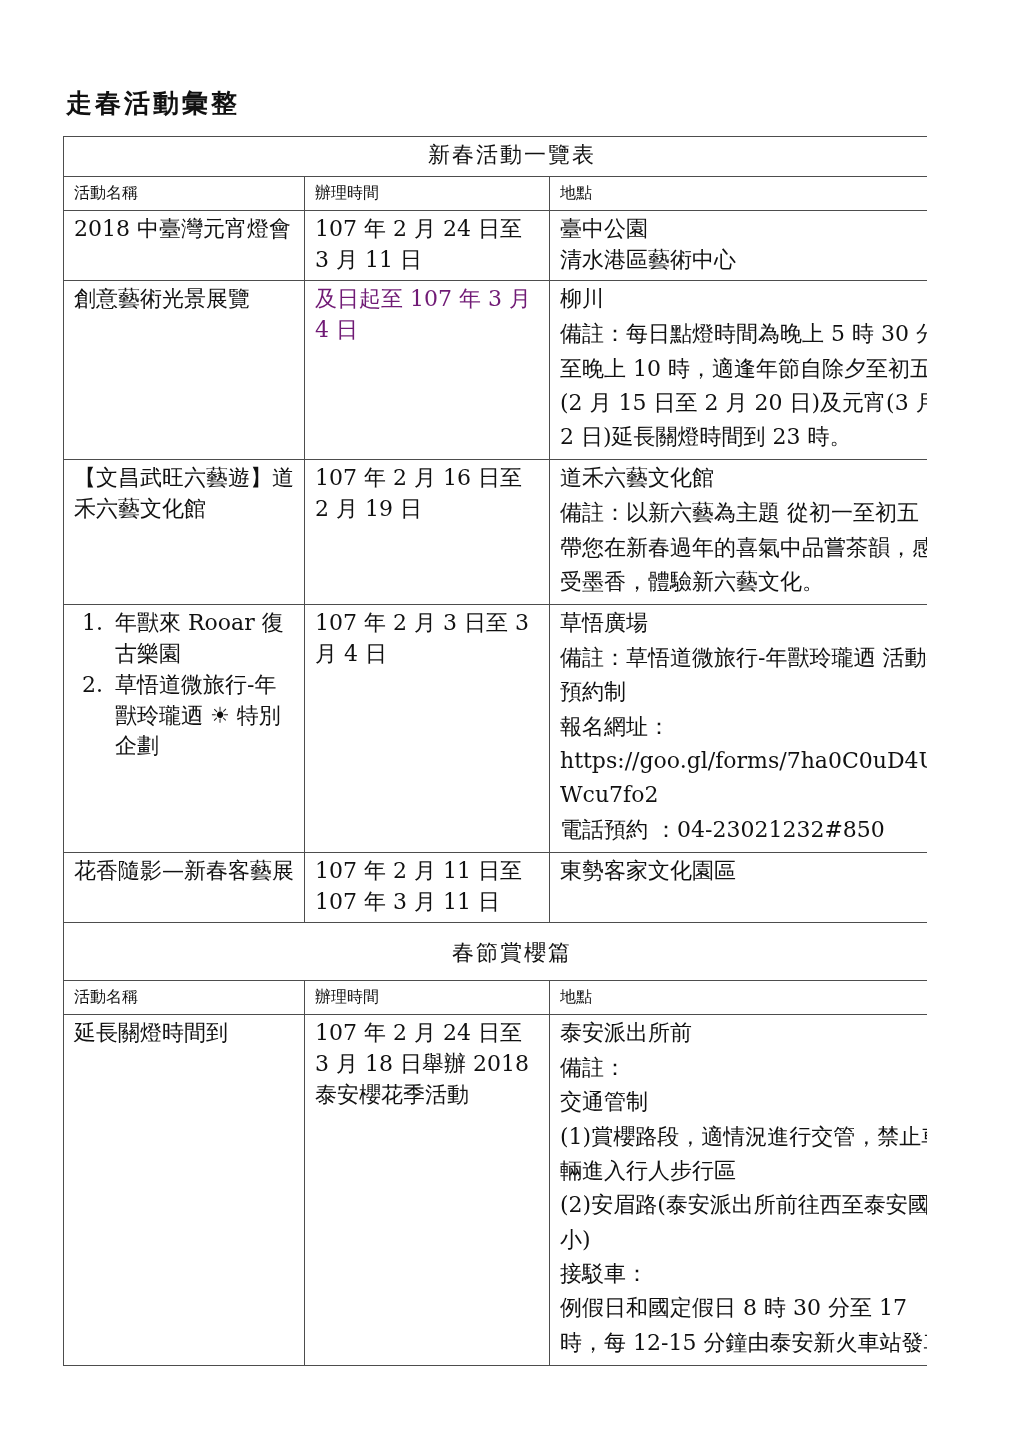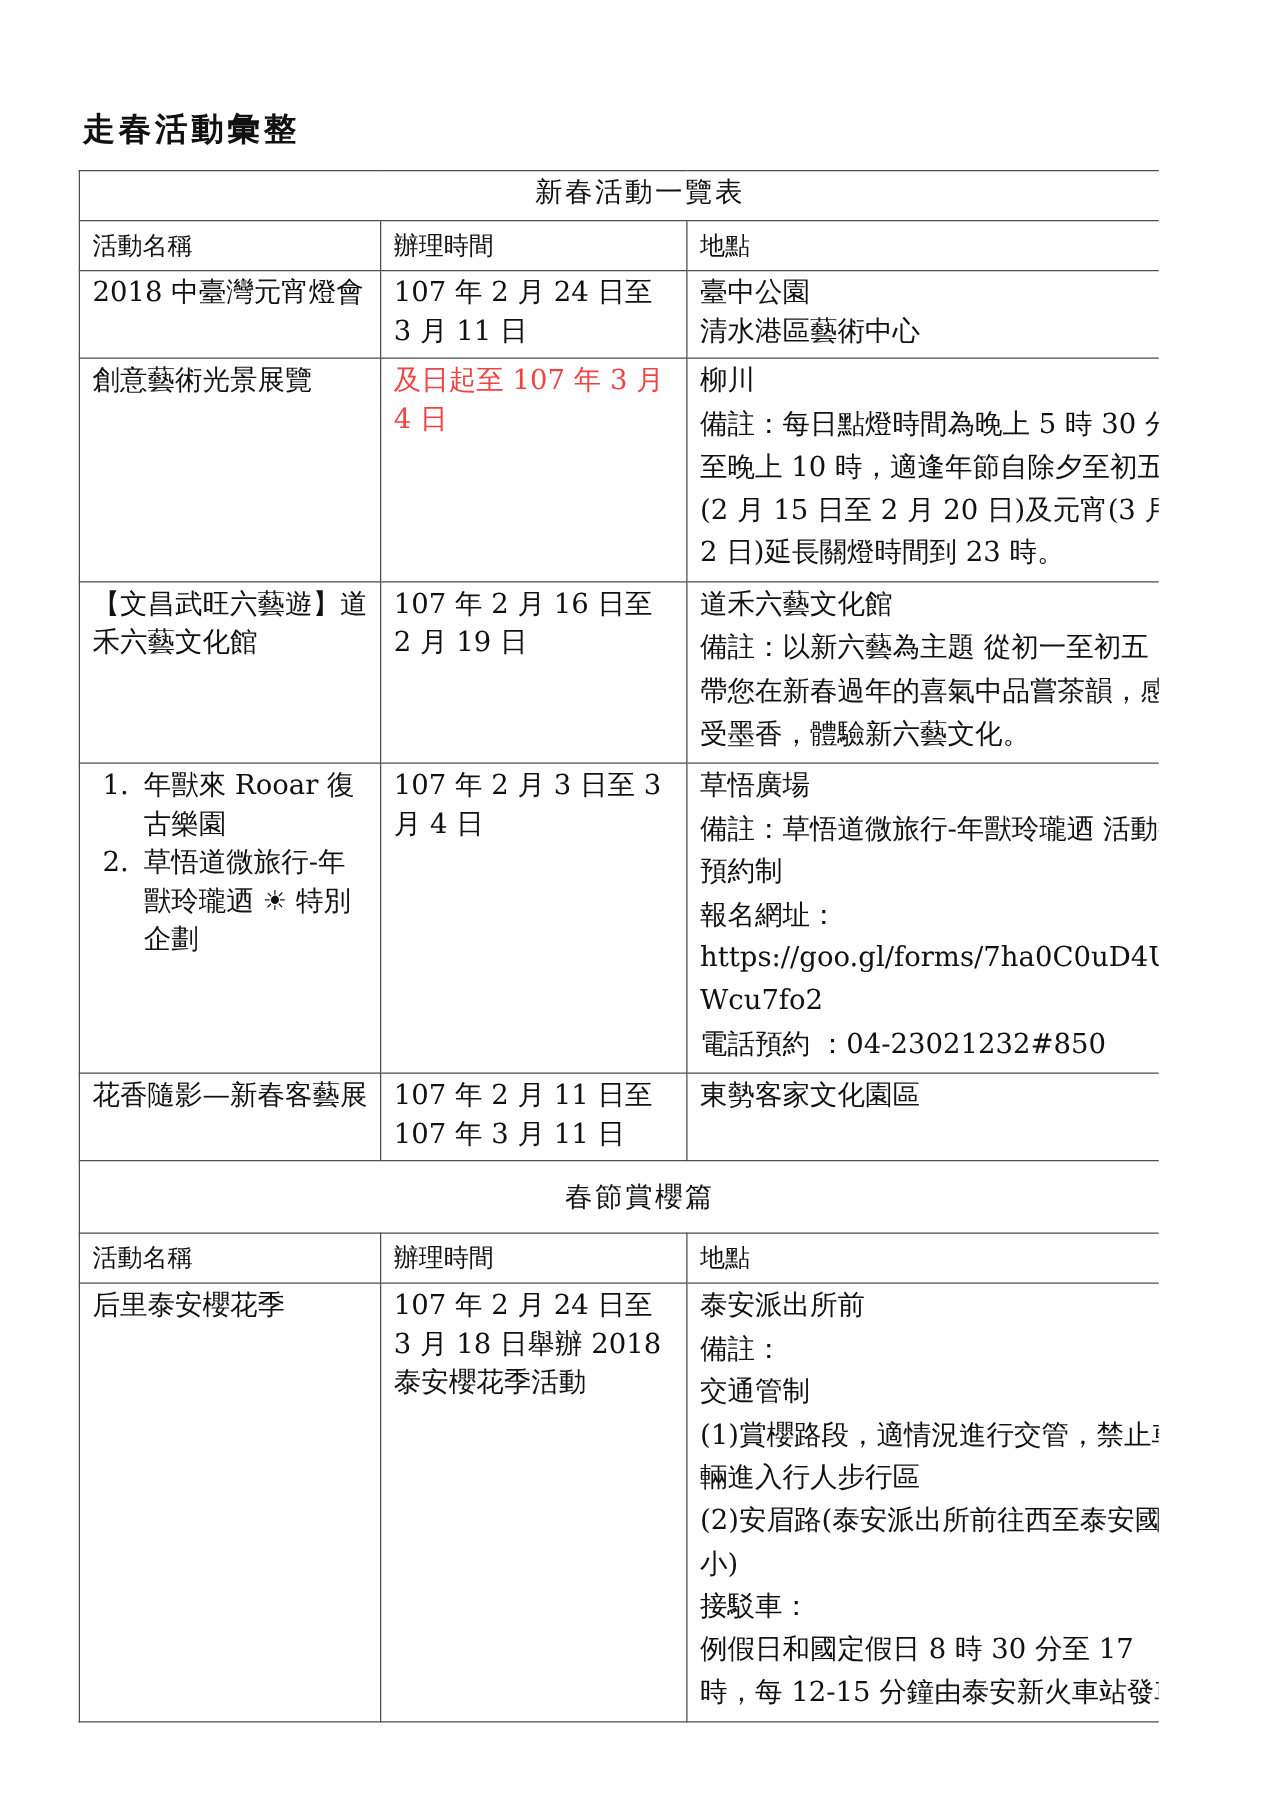--- a/index.html
+++ b/index.html
@@ -38,34 +38,34 @@
     font-weight: 400;
     font-size: 28px;
     letter-spacing: 2px;
     padding: 12px 0 9px 0;
     line-height: 1.3;
   }
   td.section-title.second {
     padding: 15px 0 11px 0;
   }
   tr.hdr td {
-    font-size: 20px;
+    font-size: 16px;
     padding: 4px 10px 5px 10px;
     line-height: 1.5;
     margin-top: 32px;
   }
   .pre { white-space: pre-line; }
   .note {
     font-size: 22px;
     line-height: 1.56;
     margin-top: 2px;
     white-space: pre-line;
     word-break: break-all;
   }
-  .muted { color: #ef4444; margin-left: 40px; }
+  .muted { color: #701a75; margin-left: 40px; }
   ol.name-list {
     margin: 0;
     padding-left: 36px;
   }
   ol.name-list li {
     padding-left: 5px;
     margin: 0;
   }
   tr.row-taian td { height: 272px; }
 </style>
@@ -148,21 +148,21 @@
       </tr>
 
       <tr class="hdr">
         <td>活動名稱</td>
         <td>辦理時間</td>
         <td>地點</td>
       </tr>
 
 
       <tr class="row-taian">
-        <td>后里泰安櫻花季</td>
+        <td>延長關燈時間到</td>
         <td>107 年 2 月 24 日至 3 月 18 日舉辦 2018 泰安櫻花季活動</td>
         <td>
           <div>泰安派出所前</div>
           <div class="note">備註：
 交通管制
 (1)賞櫻路段，適情況進行交管，禁止車輛進入行人步行區
 (2)安眉路(泰安派出所前往西至泰安國小)
 接駁車：
 例假日和國定假日 8 時 30 分至 17 時，每 12-15 分鐘由泰安新火車站發車</div>
         </td>

